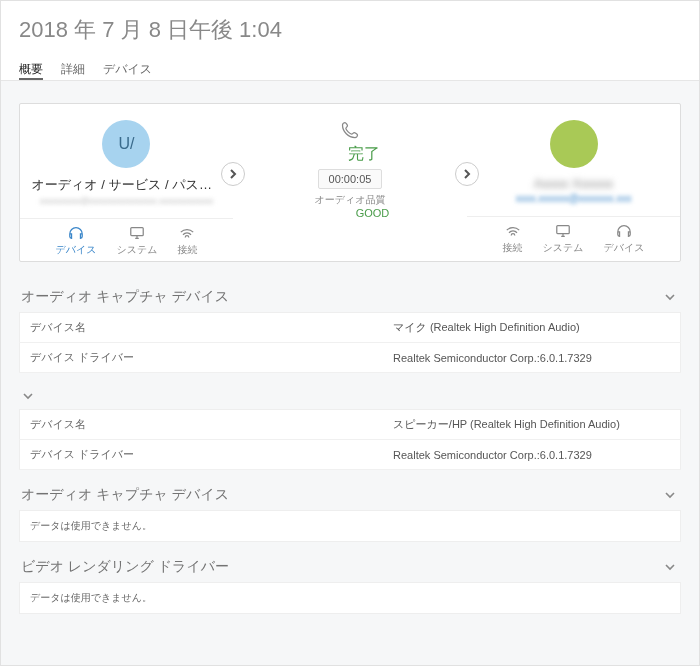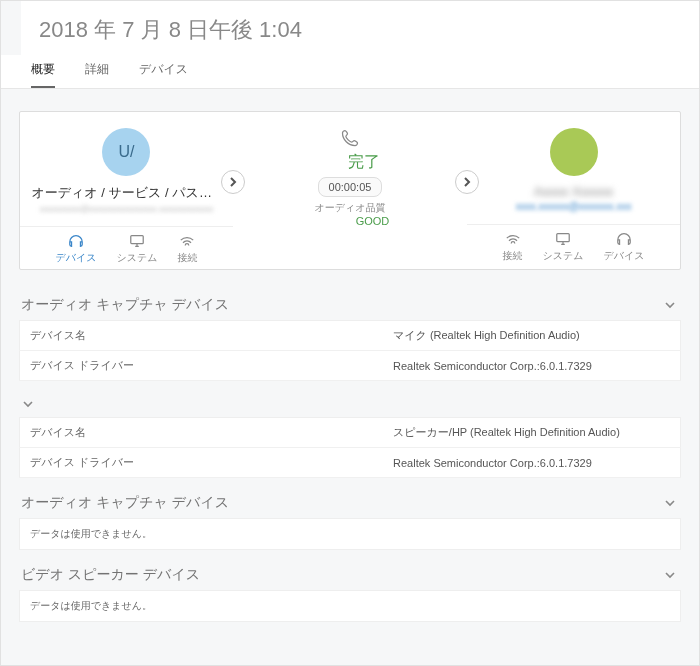--- a/index.html
+++ b/index.html
@@ -11,32 +11,31 @@
     width: 700px;
     height: 666px;
     overflow: hidden;
   }
   .wrap { border: 1px solid #e1e1e1; width: 700px; height: 666px; background: #f6f7f8; }
   .title {
     font-size: 22px;
     color: #888;
     padding: 14px 2px 10px 18px;
     background: #fff;
-    margin-left: 20px;
   }
   .tabs {
     display: flex;
     gap: 18px;
     padding: 6px 18px 0 18px;
     font-size: 12px;
     color: #666;
     border-bottom: 1px solid #e6e6e6;
     background: #fff;
   }
-  .tab { padding-bottom: 8px; cursor: pointer; margin-left: 12px; }
+  .tab { cursor: pointer; }
   .tab.active { color: #222; border-bottom: 2px solid #666; }
   .summary-card {
     margin: 22px 18px 16px 18px;
     background: #fff;
     border: 1px solid #ddd;
     border-radius: 2px;
     display: flex;
     position: relative;
     padding: 12px 0 0 0;
   }
@@ -57,21 +56,21 @@
     width: 24px; height: 24px; border: 1px solid #ccc; border-radius: 50%;
     background: #fff; display: flex; align-items: center; justify-content: center;
     position: absolute; top: 46px; cursor: pointer;
   }
   .arrow-left-col { right: -12px; }
   .arrow-right-col { left: -12px; }
   .arrow-svg { width: 10px; height: 10px; stroke: #555; stroke-width: 2; fill: none; }
   .call-icon { width: 20px; height: 20px; stroke: #888; fill: none; stroke-width: 1.5; margin-top: 4px; }
   .status-text { font-size: 16px; color: #4a9c4a; margin-top: 4px; margin-left: 28px; }
   .duration {
-    font-size: 11px; color: #555; border: 1px solid #ddd; border-radius: 8px;
+    font-size: 11px; color: #555; border: 1px solid #ddd; border-radius: 2px;
     padding: 3px 10px; margin-top: 4px; background: #fafafa;
   }
   .quality-label { font-size: 10px; color: #888; margin-top: 4px; }
   .quality-value { font-size: 11px; color: #4a9c4a; font-weight: 500; margin-left: 45px; }
   .subtabs {
     display: flex; justify-content: center; gap: 0; margin-top: 12px;
     border-top: 1px solid #eee; width: 100%;
     padding: 6px 0 4px 0;
   }
   .subtabs.right { justify-content: center; }
@@ -231,21 +230,21 @@
     <span>オーディオ キャプチャ デバイス</span>
     <svg class="chev" viewBox="0 0 14 14">
           <path d="M3 5 L7 9 L11 5"></path>
         </svg>
   </div>
   <div class="nodata">データは使用できません。</div>
 </div>
 
 <div class="section">
   <div class="section-header">
-    <span>ビデオ スピーカー デバイス</span>
+    <span>ビデオ レンダリング ドライバー</span>
     <svg class="chev" viewBox="0 0 14 14">
           <path d="M3 5 L7 9 L11 5"></path>
         </svg>
   </div>
   <div class="nodata">データは使用できません。</div>
 </div>
 
 </div>
 
 </body></html>

